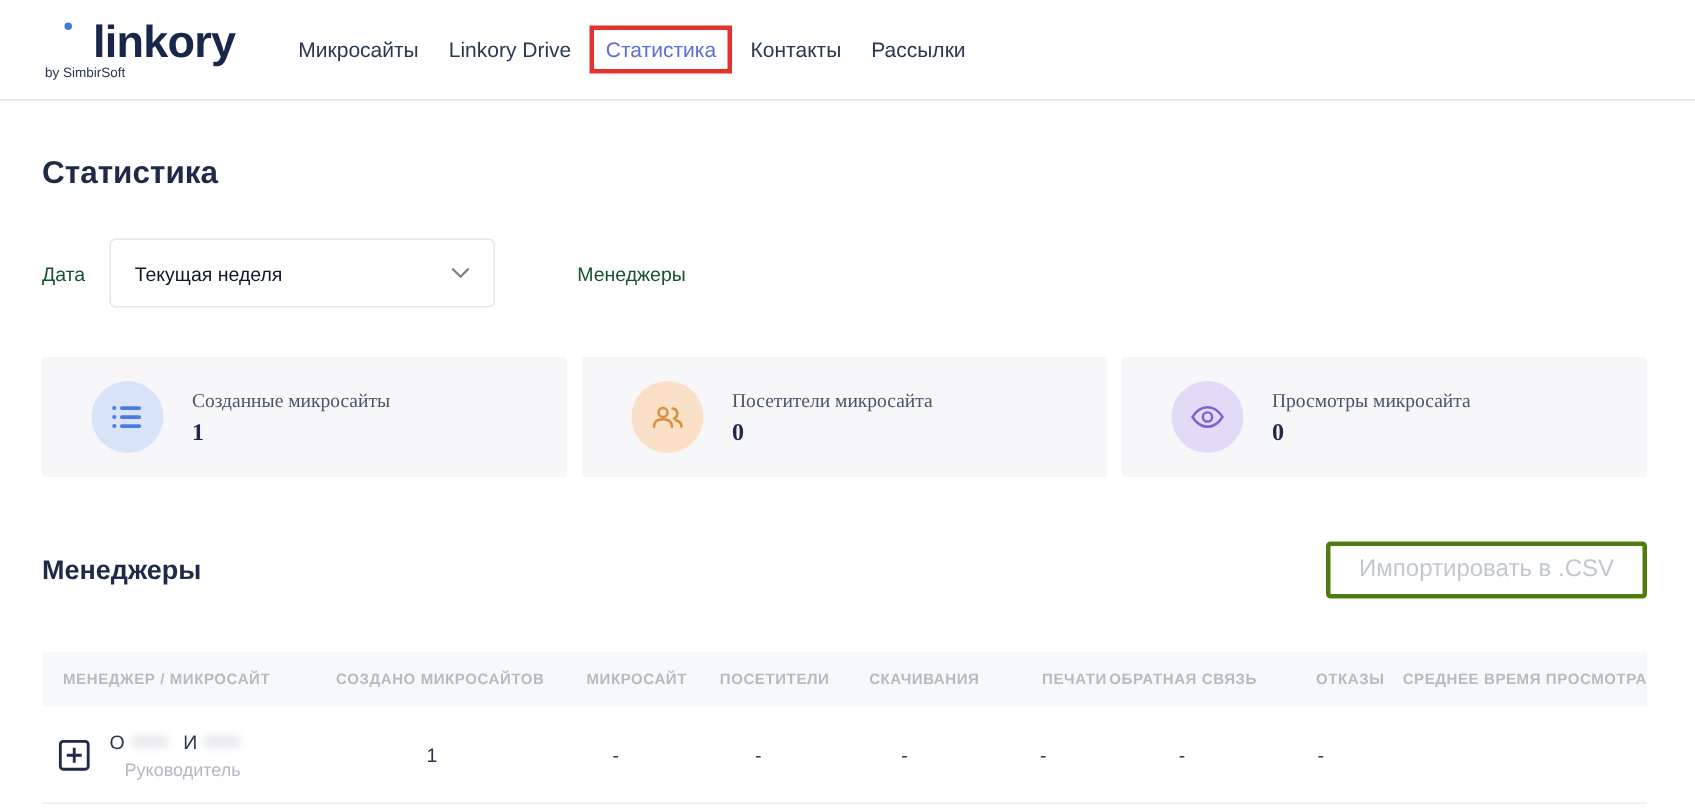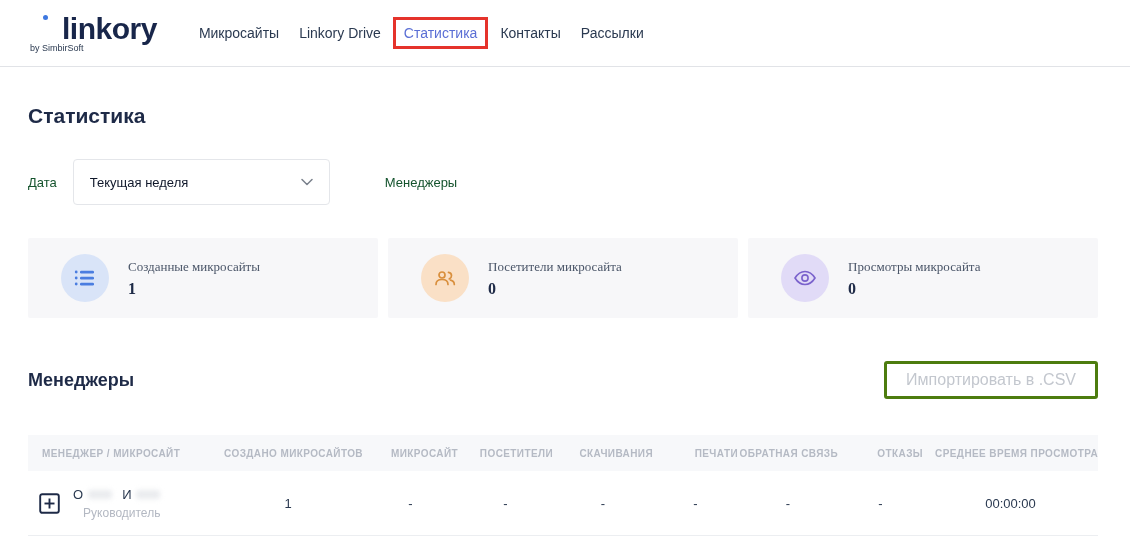--- a/index.html
+++ b/index.html
@@ -262,17 +262,16 @@
           <div class="manager-role">Руководитель</div>
         </div>
       </div>
       <div class="td">1</div>
       <div class="td">-</div>
       <div class="td">-</div>
       <div class="td">-</div>
       <div class="td">-</div>
       <div class="td">-</div>
       <div class="td">-</div>
-      <div class="td">00:00:00</div>
     </div>
   </div>
 
 </main>
 
 </body></html>

